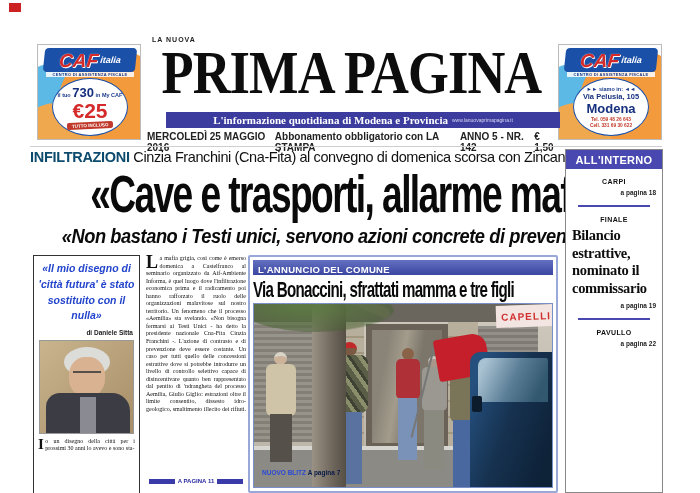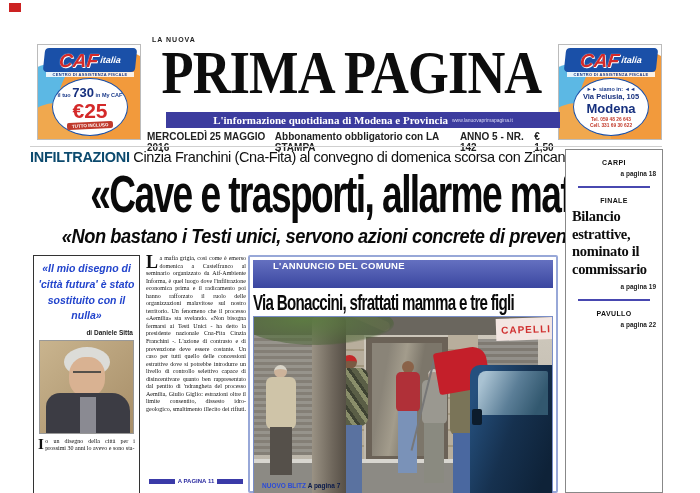--- a/index.html
+++ b/index.html
@@ -108,22 +108,22 @@
   #mid-body { font-size:6px; line-height:7.55px; text-align:justify; color:#101010; }
   #mid-pageref { position:absolute; left:0; top:223px; width:100%; display:flex;
     align-items:center; justify-content:center; gap:3px; }
   .ref-bar { width:26px; height:5px; background:#3a3aa8; }
   #mid-pageref span { font-family:"Liberation Sans",sans-serif; font-size:6px; font-weight:bold;
     color:#2a2aa0; white-space:nowrap; }
 
   
   #col-main { left:248px; top:255px; width:310px; height:238px; border:2px solid #98a8d8;
     border-radius:2px; padding:3px; background:#fff; }
-  #ann-bar { height:28px; background:linear-gradient(to bottom,#6470c0,#3a46a0);
-    display:flex; align-items:flex-start; padding-left:20px; }
+  #ann-bar { height:15px; background:linear-gradient(to bottom,#6470c0,#3a46a0);
+    display:flex; align-items:flex-end; padding-left:5px; }
   #ann-kicker { color:#fff; font-family:"Liberation Sans",sans-serif; font-size:9.5px;
     font-weight:bold; letter-spacing:.3px; }
   #ann-headline-wrap { margin:2px 0 2px 0; height:24px;text-decoration:underline; }
   #ann-headline { display:inline-block; font-family:"Liberation Sans",sans-serif; font-weight:bold;
     font-size:21px; letter-spacing:-1px; color:#0a0a0a; white-space:nowrap;
     transform:scale(0.72,1.05); transform-origin:left top; }
 
   
   #photo { position:relative; width:100%; height:185px; overflow:hidden;
     border:1px solid #7a8ec8; background:linear-gradient(#cfc9bd,#b8b2a6); }
@@ -340,20 +340,23 @@
       <div class="ph-branch"></div>
       <div class="ph-leaves"></div>
 
       <div id="photo-caption">
         <span class="cap-hl">NUOVO BLITZ </span><span class="cap-pg">A pagina 7</span>
       </div>
     </div>
   </div>
 
   <div id="sidebar" class="abs">
+    <div id="sidebar-bar">
+      <span>ALL'INTERNO</span>
+    </div>
 
     <div class="sb-item">
       <div class="sb-section">CARPI</div>
       <div class="sb-page">a pagina 18</div>
     </div>
     <div class="sb-divider"></div>
 
     <div class="sb-item">
       <div class="sb-section">FINALE</div>
       <div class="sb-title">Bilancio estrattive, nominato il commissario</div>

